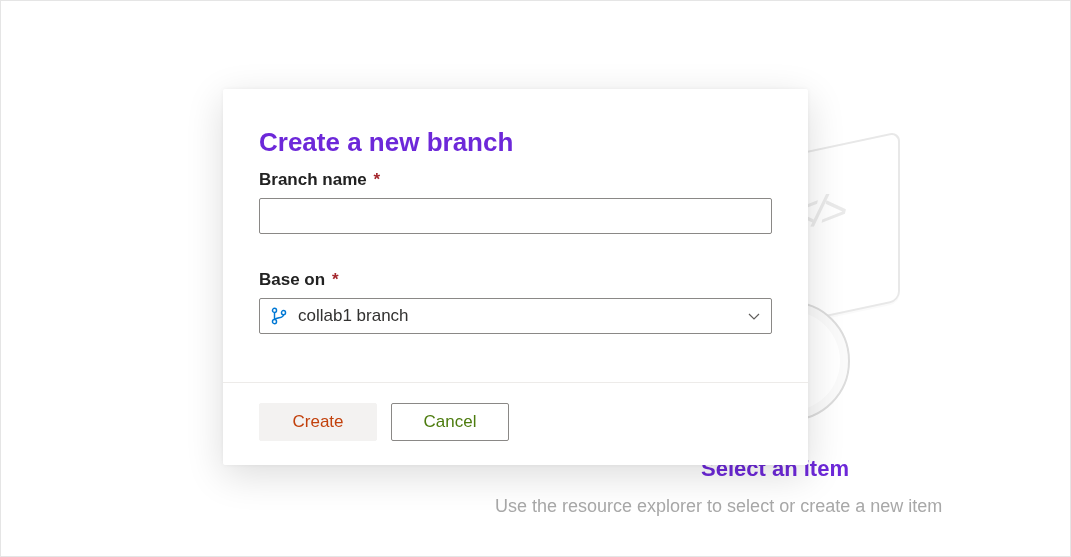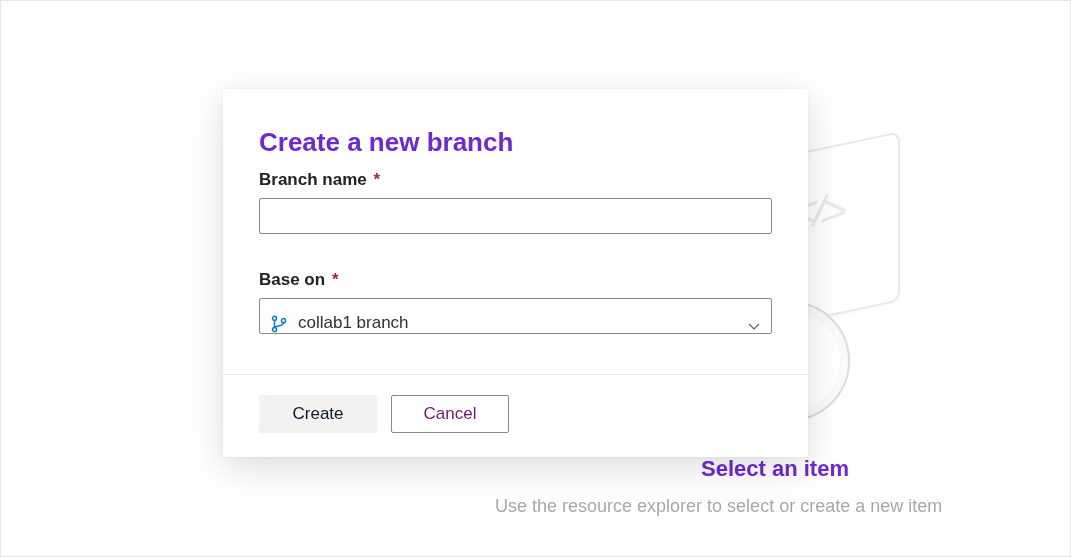--- a/index.html
+++ b/index.html
@@ -119,21 +119,21 @@
       font-family: inherit;
       outline: none;
     }
     .select-wrap {
       position: relative;
       width: 100%;
       height: 36px;
       border: 1px solid #8a8886;
       border-radius: 2px;
       display: flex;
-      align-items: flex-end;
+      align-items: center;
       padding: 0 10px;
       cursor: pointer;
     }
     .branch-icon {
       width: 18px;
       height: 18px;
       flex-shrink: 0;
       margin-right: 10px;
     }
     .select-value {
@@ -157,27 +157,27 @@
       height: 38px;
       border-radius: 2px;
       font-size: 17px;
       font-family: inherit;
       cursor: pointer;
       padding: 0 18px;
     }
     .btn-primary-disabled {
       background: #f3f2f1;
       border: 1px solid #f3f2f1;
-      color: #0f172a;
+      color: #c2410c;
       cursor: default;
     }
     .btn-default {
       background: #ffffff;
       border: 1px solid #8a8886;
-      color: #701a75;
+      color: #4d7c0f;
     }
   </style>
 </head>
 <body>
 
 <div class="bg-illustration">
   <div class="bg-doc"></div>
   <div class="bg-code">&lt;/&gt;</div>
   <div class="bg-mag"></div>
 </div>
@@ -189,21 +189,21 @@
     <h1 class="dialog-title">Create a new branch</h1>
 
     <div class="field">
       <label class="field-label">
         <span>Branch name</span>
         <span class="req">*</span>
       </label>
       <input type="text" class="text-input" value="" style="">
     </div>
 
-    <div class="field" style="margin-bottom:12px;">
+    <div class="field" style="margin-bottom:20px;">
       <label class="field-label">
         <span>Base on</span>
         <span class="req">*</span>
       </label>
       <div class="select-wrap">
         <svg class="branch-icon" viewBox="0 0 16 16" fill="none" stroke="#0078d4" stroke-width="1.3">
           <circle cx="4" cy="3" r="1.8"></circle>
           <circle cx="4" cy="13" r="1.8"></circle>
           <circle cx="12" cy="5" r="1.8"></circle>
           <path d="M4 4.8 L4 11.2"></path>

